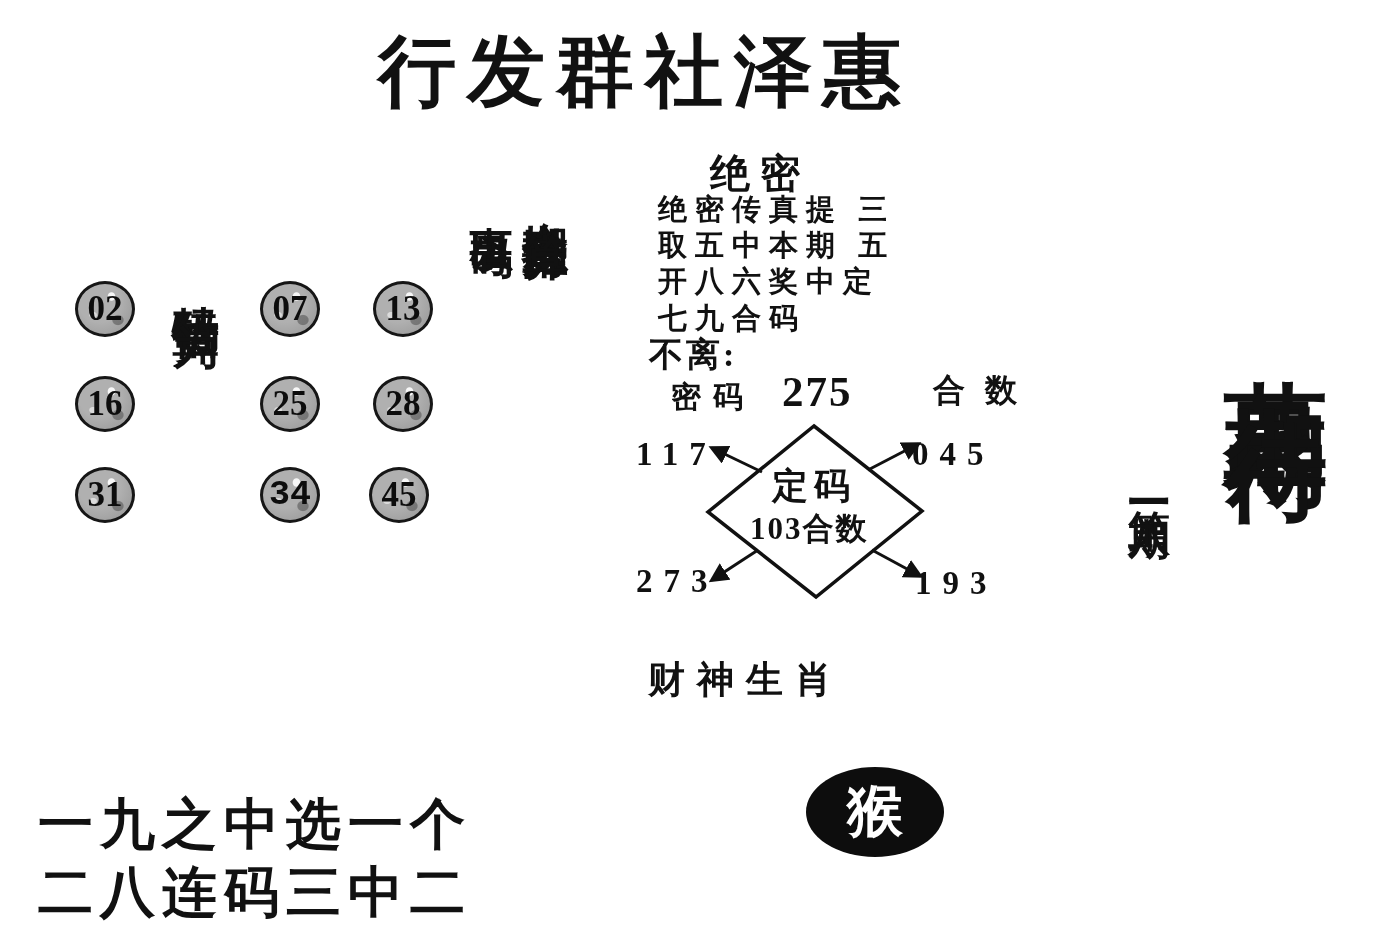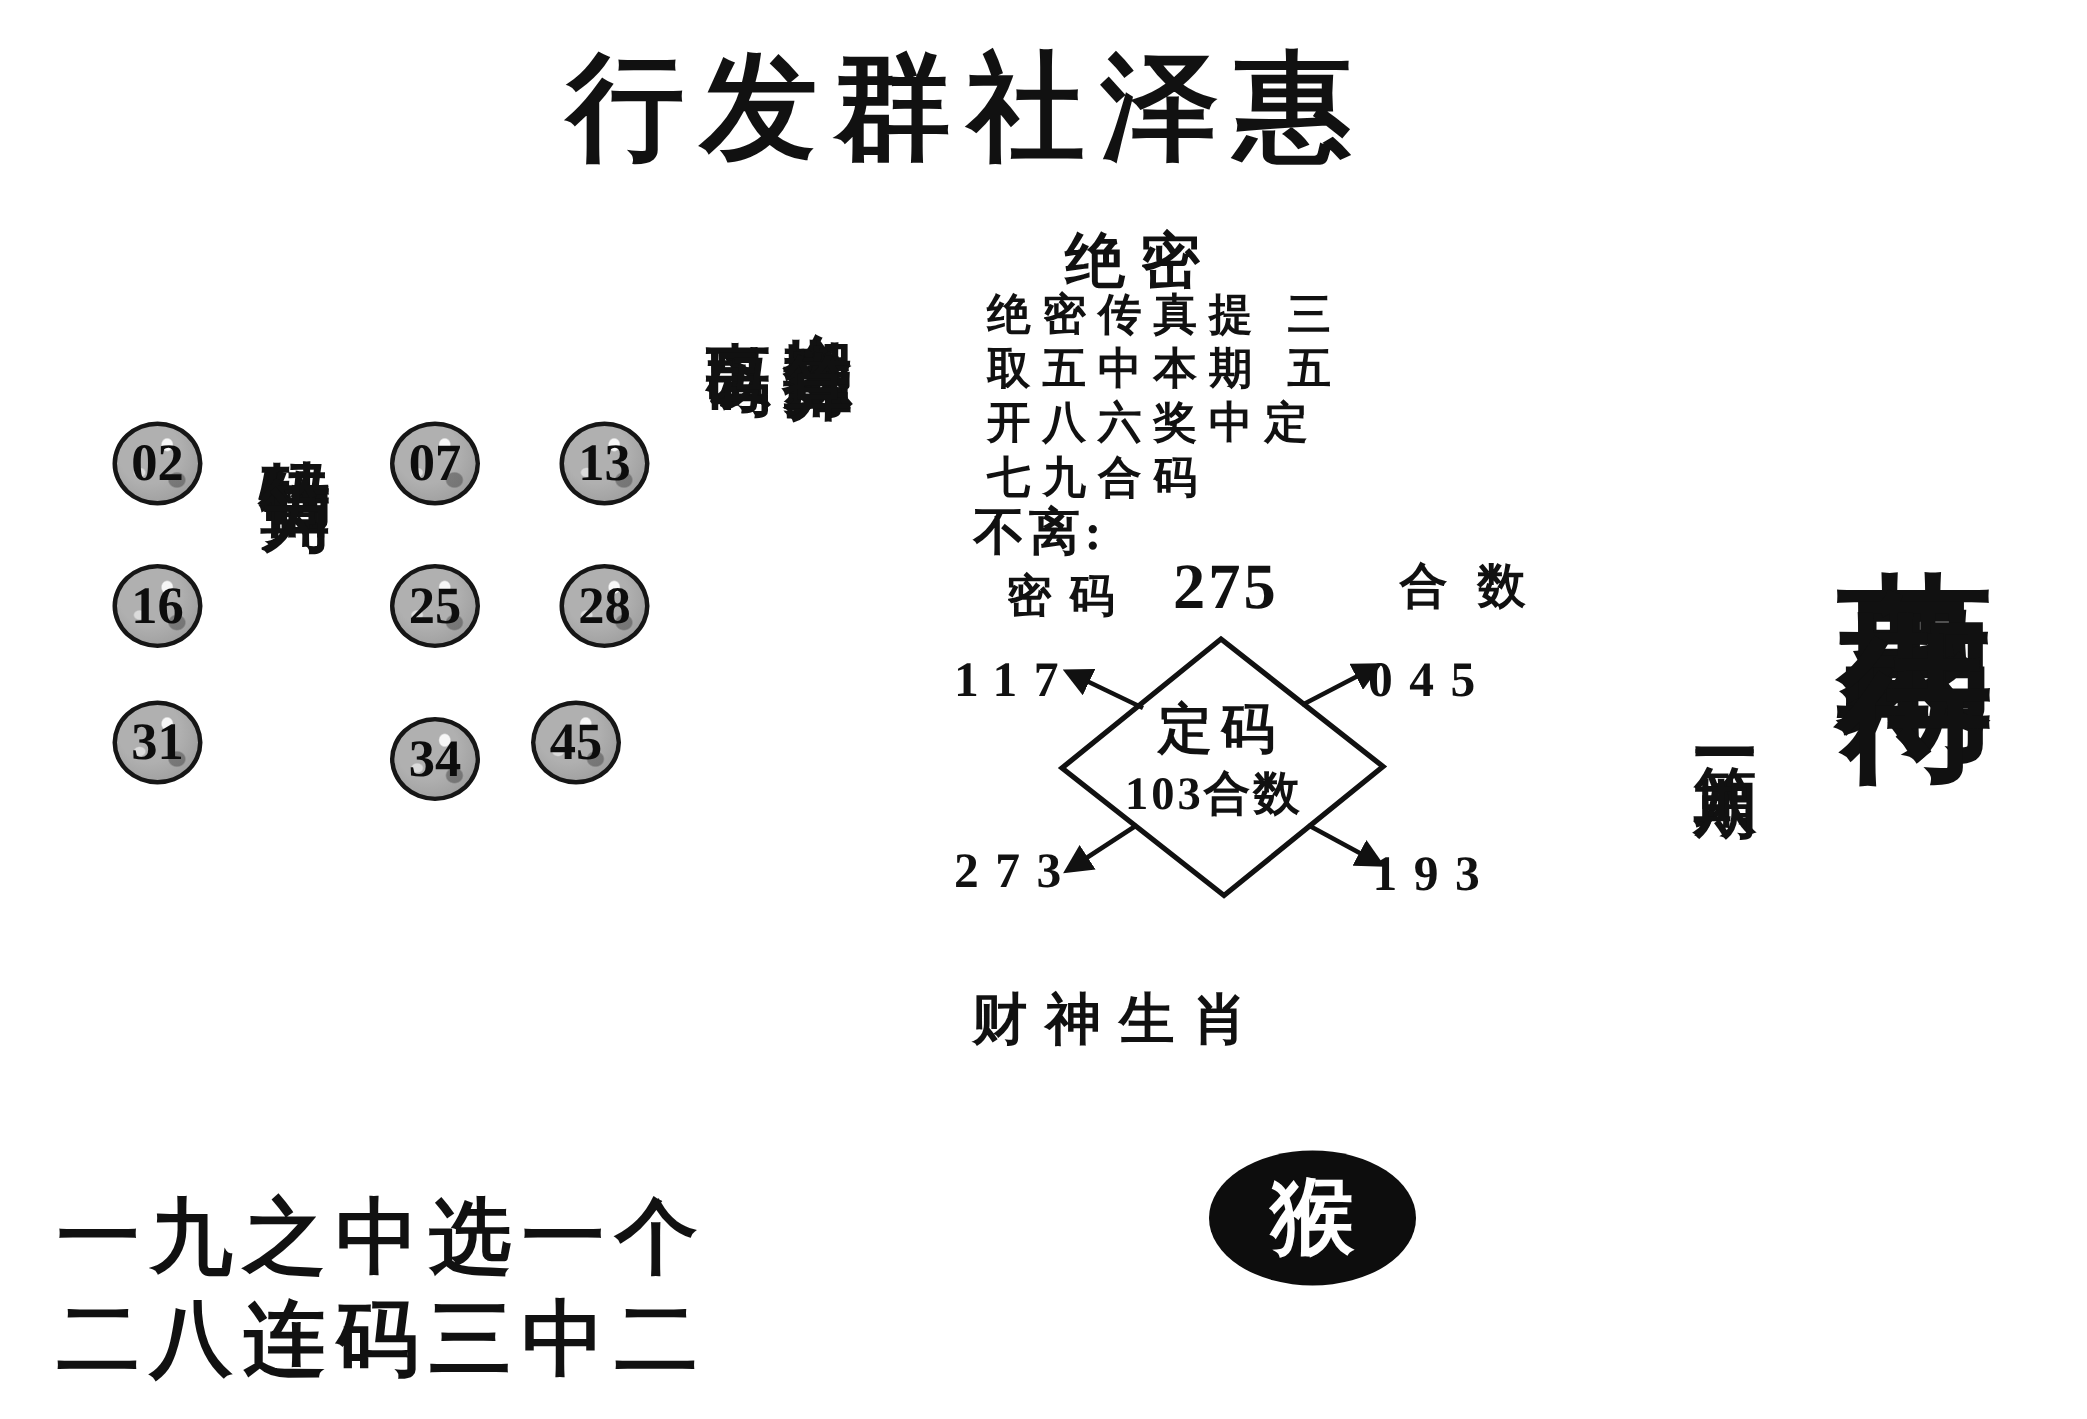--- a/index.html
+++ b/index.html
@@ -96,22 +96,22 @@
 
   <div class="abs masthead">行发群社泽惠</div>
 
   <div class="ball" style="left:75px;top:281px;">02</div>
   <div class="ball" style="left:260px;top:281px;">07</div>
   <div class="ball" style="left:373px;top:281px;">13</div>
   <div class="ball" style="left:75px;top:376px;">16</div>
   <div class="ball" style="left:260px;top:376px;">25</div>
   <div class="ball" style="left:373px;top:376px;">28</div>
   <div class="ball" style="left:75px;top:467px;">31</div>
-  <div class="ball" style="left:260px;top:478px;">34</div>
-  <div class="ball" style="left:354px;top:467px;">45</div>
+  <div class="ball" style="left:260px;top:467px;font-family:Liberation Mono, monospace;">34</div>
+  <div class="ball" style="left:369px;top:467px;">45</div>
 
   <div class="abs vtext special-label">特码估算为</div>
   <div class="abs vtext trend-right">今期以走势推算</div>
   <div class="abs vtext trend-left">出以下号码</div>
 
   <div class="abs secret-title">绝密</div>
   <div class="abs secret-line sl1">绝密传真提 三</div>
   <div class="abs secret-line sl2">取五中本期 五</div>
   <div class="abs secret-line sl4">七九合码</div>
   <div class="abs secret-line sl3">开八六奖中定</div>

